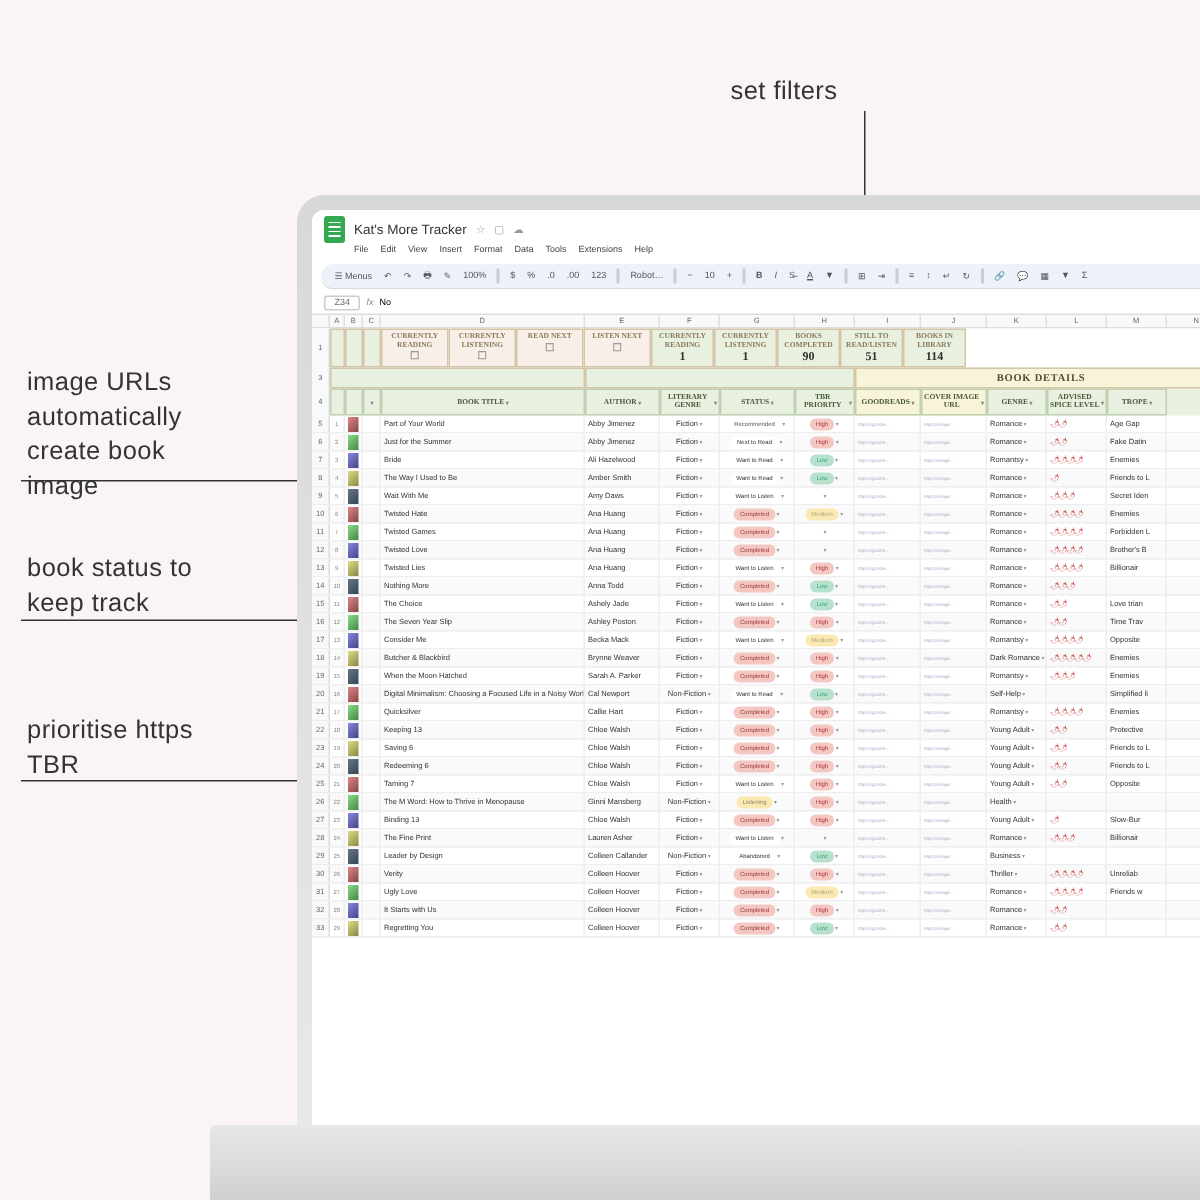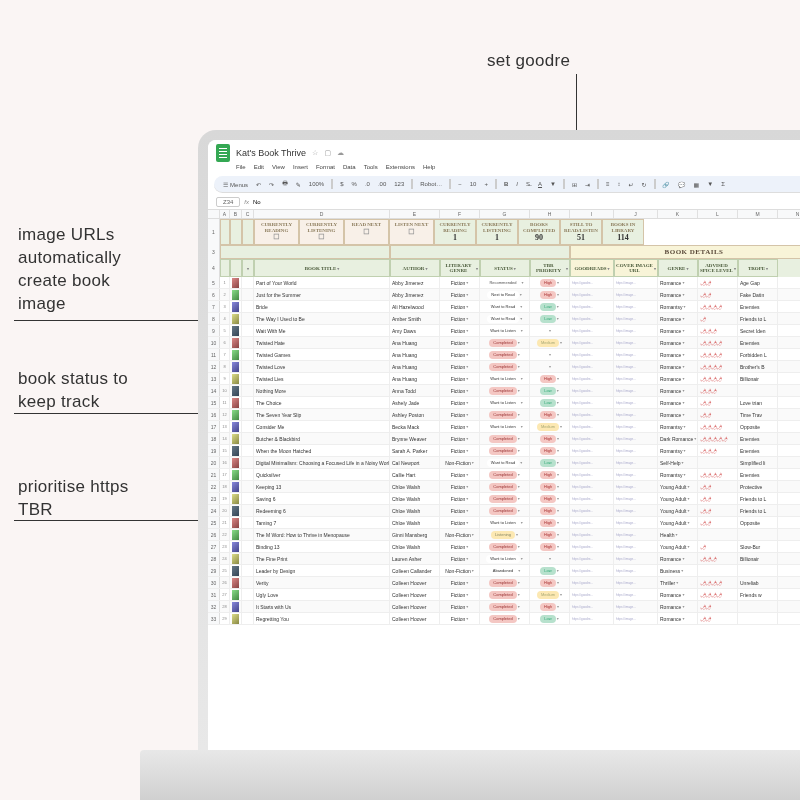--- a/index.html
+++ b/index.html
@@ -54,44 +54,44 @@
 .pill.listen{background:#fce8b2;color:#886}
 .pill.rec{background:#fff;color:#555}
 .dd{font-size:4px;color:#999;margin-left:1px}
 .chili{font-size:5px;color:#c33;letter-spacing:-1px}
 .urlcell{font-size:3px;color:#aac;overflow:hidden}
 .laptop-base{position:absolute;left:140px;bottom:0;width:700px;height:50px;background:linear-gradient(180deg,#e8e8e8,#d0d0d0);border-radius:4px 0 0 0}
 </style>
 </head>
 <body>
 
-<div class="annot" style="left:487px;top:50px">set goodre</div>
+<div class="annot" style="left:487px;top:50px">set filters</div>
 <div class="annot-line" style="left:576px;top:74px;width:1px;height:195px"></div>
 
-<div class="annot" style="left:18px;top:224px;white-space:pre-line">image URLs
+<div class="annot" style="left:18px;top:244px;white-space:pre-line">image URLs
 automatically
 create book
 image</div>
 <div class="annot-line" style="left:14px;top:320px;width:226px;height:1px"></div>
 
 <div class="annot" style="left:18px;top:368px;white-space:pre-line">book status to
 keep track</div>
 <div class="annot-line" style="left:14px;top:413px;width:495px;height:1px"></div>
 
 <div class="annot" style="left:18px;top:476px;white-space:pre-line">prioritise https
 TBR</div>
 <div class="annot-line" style="left:14px;top:520px;width:544px;height:1px"></div>
 
 <div class="laptop">
 <div class="screen">
 
 <div class="gs-header">
   <div class="gs-title-row">
     <div class="gs-sheets-icon"></div>
-    <span class="gs-doc-title">Kat's Book Thrive</span>
+    <span class="gs-doc-title">Kat's More Tracker</span>
     <span class="gs-star">☆</span>
     <span class="gs-star">▢</span>
     <span class="gs-star">☁</span>
   </div>
   <div class="gs-menus">
     <span>File</span>
     <span>Edit</span>
     <span>View</span>
     <span>Insert</span>
     <span>Format</span>

